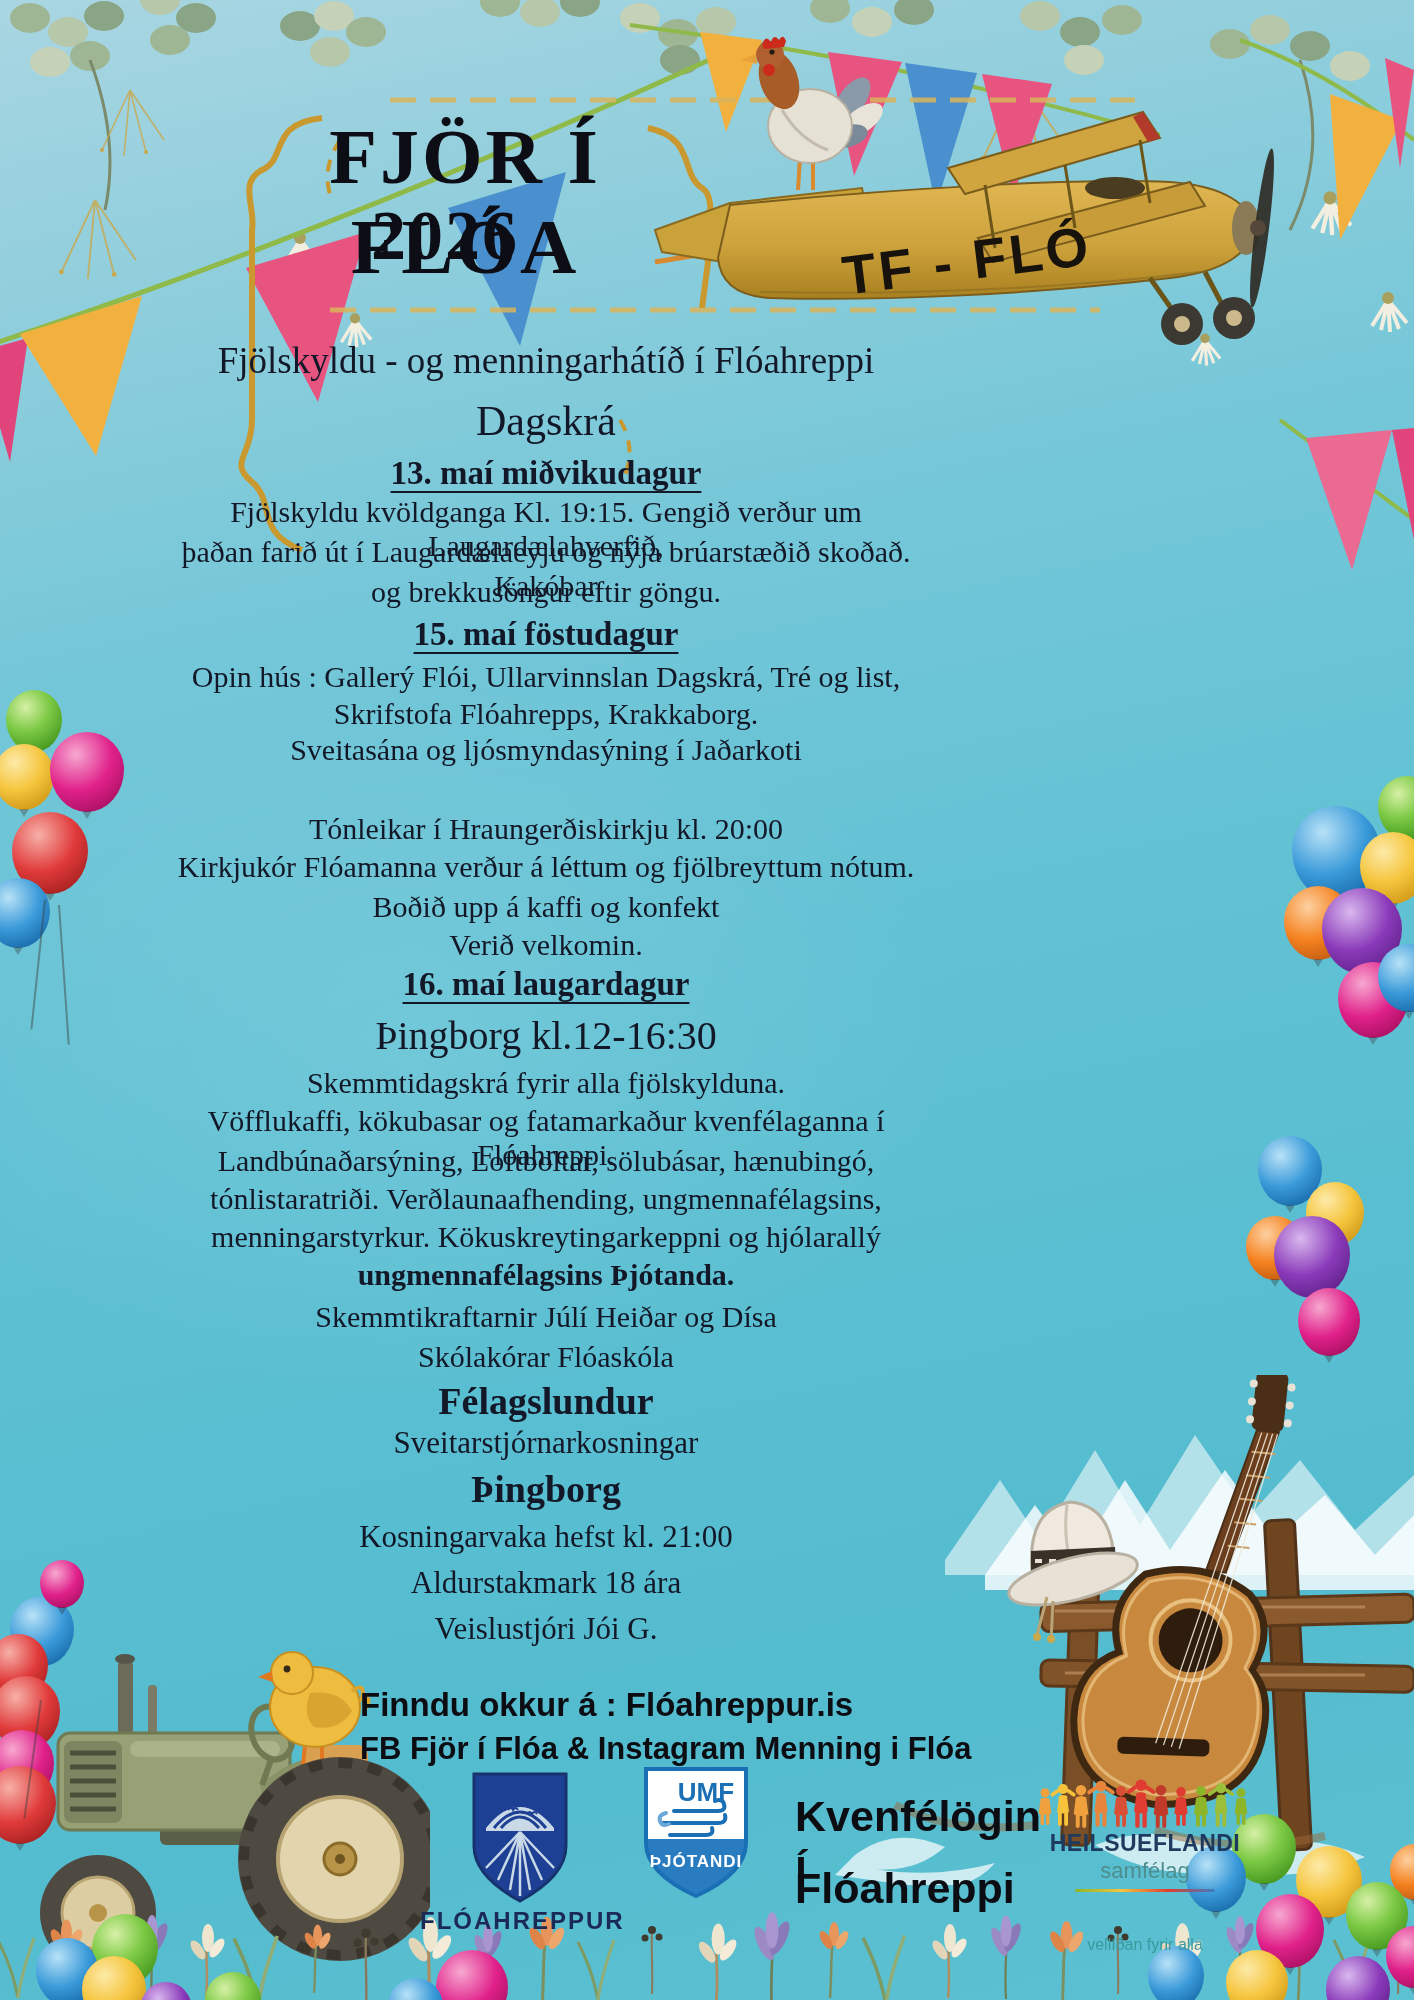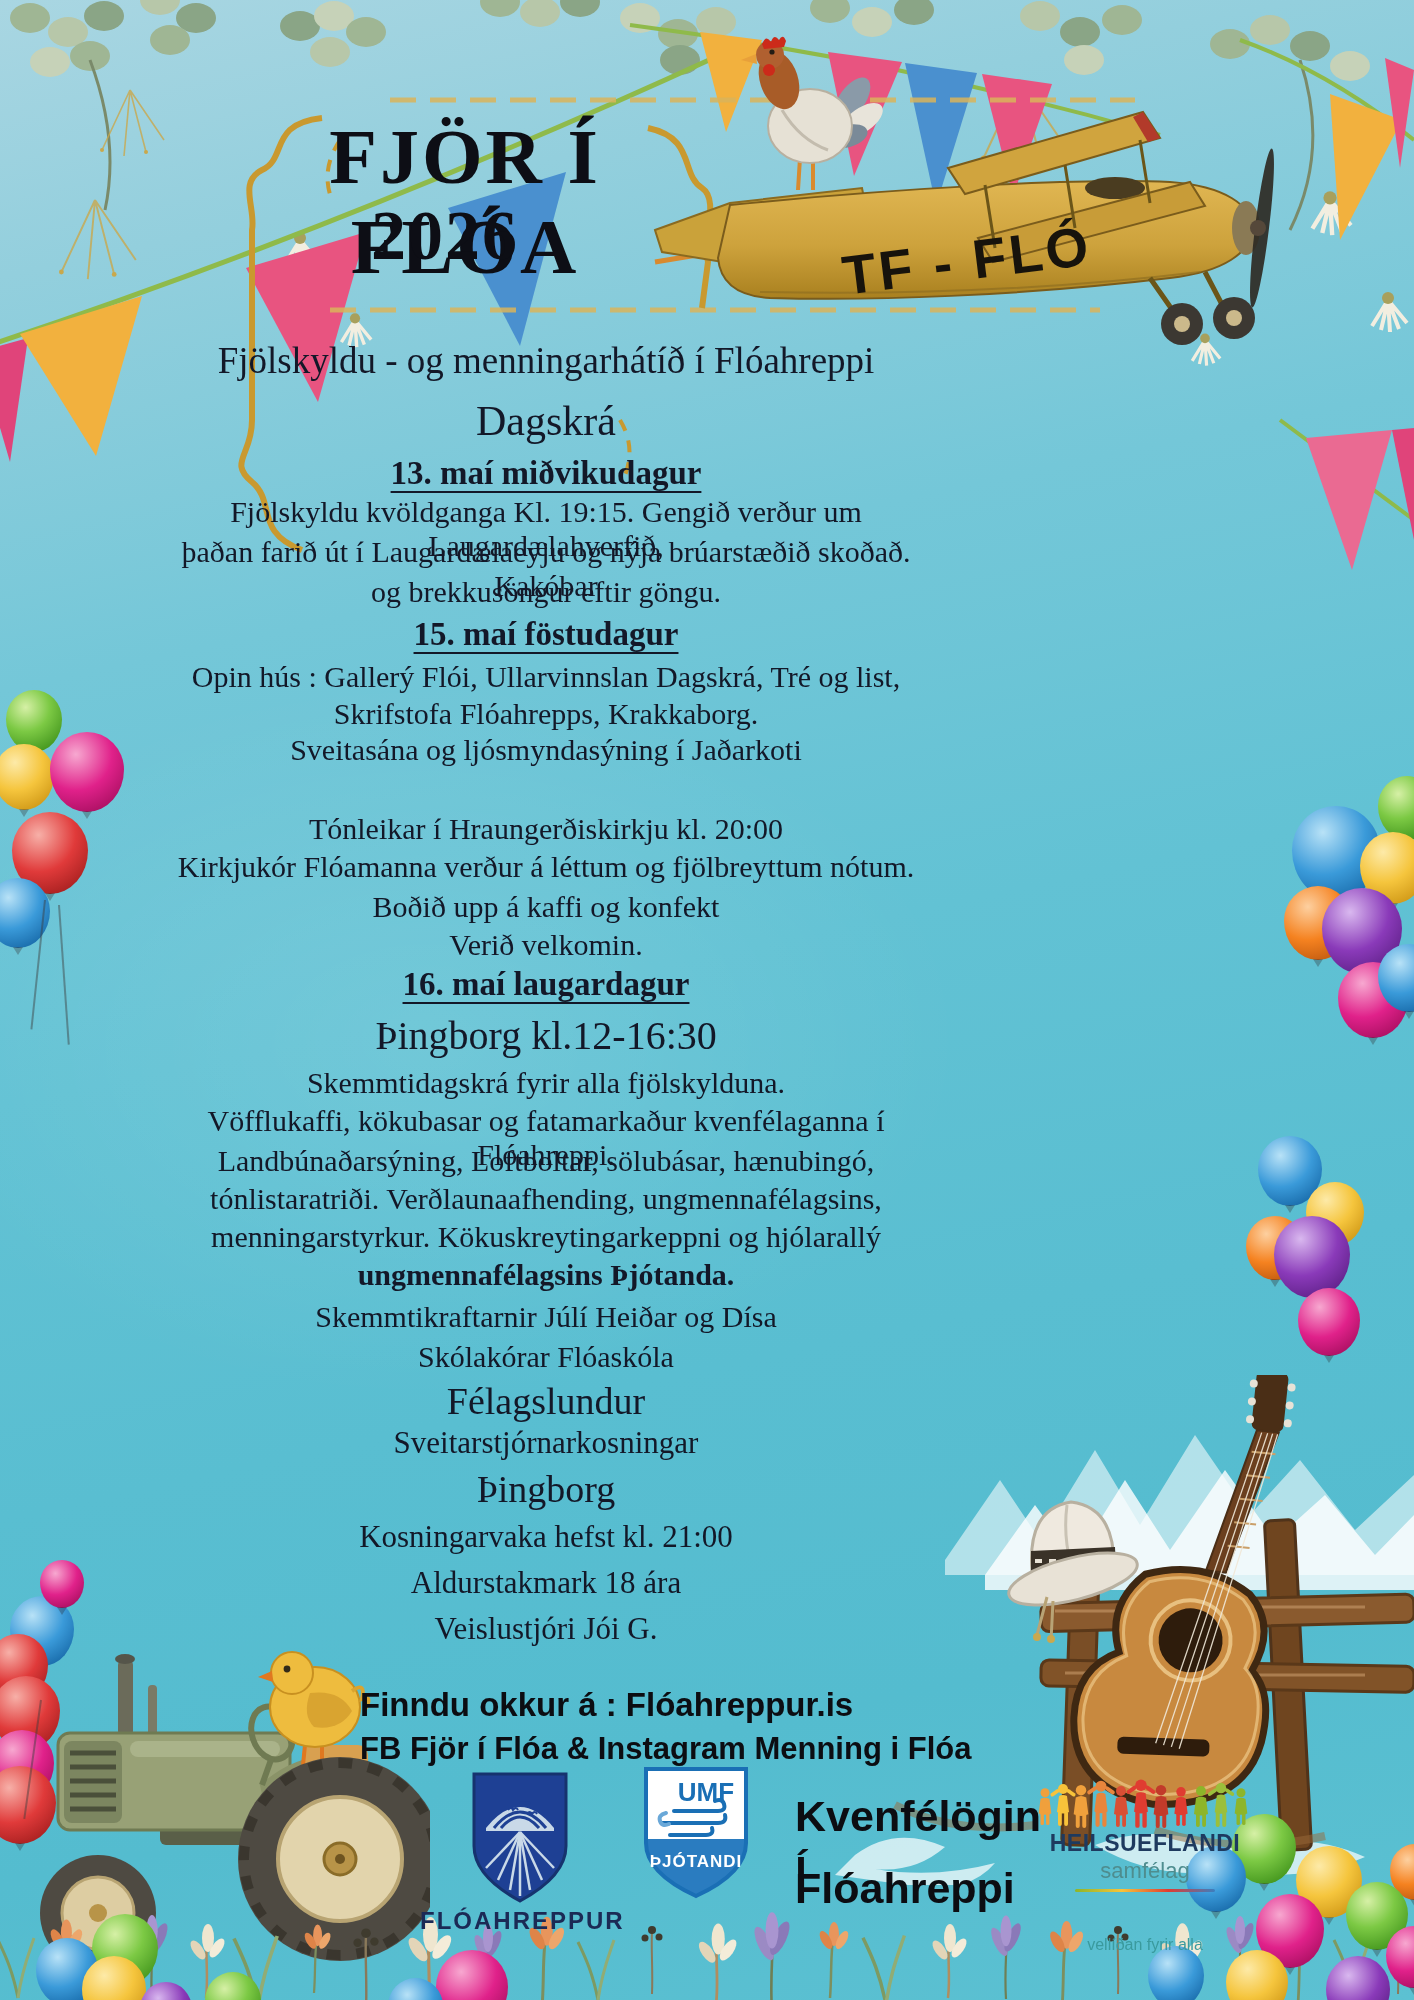--- a/index.html
+++ b/index.html
@@ -11,21 +11,21 @@
     font-family:"Liberation Serif",serif;color:#121726;
   }
   svg{display:block}
   .layer{position:absolute;left:0;top:0}
   
   .line{position:absolute;left:150px;width:792px;text-align:center;font-size:30px;line-height:1.12;color:#131828;}
   .subtitle{top:340px;font-size:37px;}
   .dagskra{top:398px;font-size:42px;}
   .day-h{font-size:33px;text-decoration:underline;text-underline-offset:7px;text-decoration-thickness:2px;font-weight:600;}
   .venue-h{font-size:40px;font-weight:400;}
-  .mid-h{font-size:38px;font-weight:400;}
+  .mid-h{font-size:38px;font-weight:700;}
   .title1{position:absolute;left:215px;width:500px;top:112px;text-align:center;font-size:78px;font-weight:700;letter-spacing:3px;color:#0d0e15;z-index:5;}
   .title2{position:absolute;left:215px;width:460px;top:196px;text-align:center;font-size:70px;font-weight:700;letter-spacing:2px;color:#0d0e15;z-index:5;}
   .sansline{position:absolute;left:360px;font-family:"Liberation Sans",sans-serif;font-weight:800;color:#0c0d12;z-index:6;}
   .findus{top:1686px;font-size:33px;}
   .social{top:1731px;font-size:31px;}
   .kven{position:absolute;left:795px;width:260px;font-family:"Liberation Sans",sans-serif;font-weight:800;font-size:43px;color:#0c0d12;z-index:6;}
   .kven1{top:1792px;} .kven2{top:1864px;}
   .z5{z-index:5}
   
   .bl{position:absolute;border-radius:50%/47% 47% 53% 53%;}

